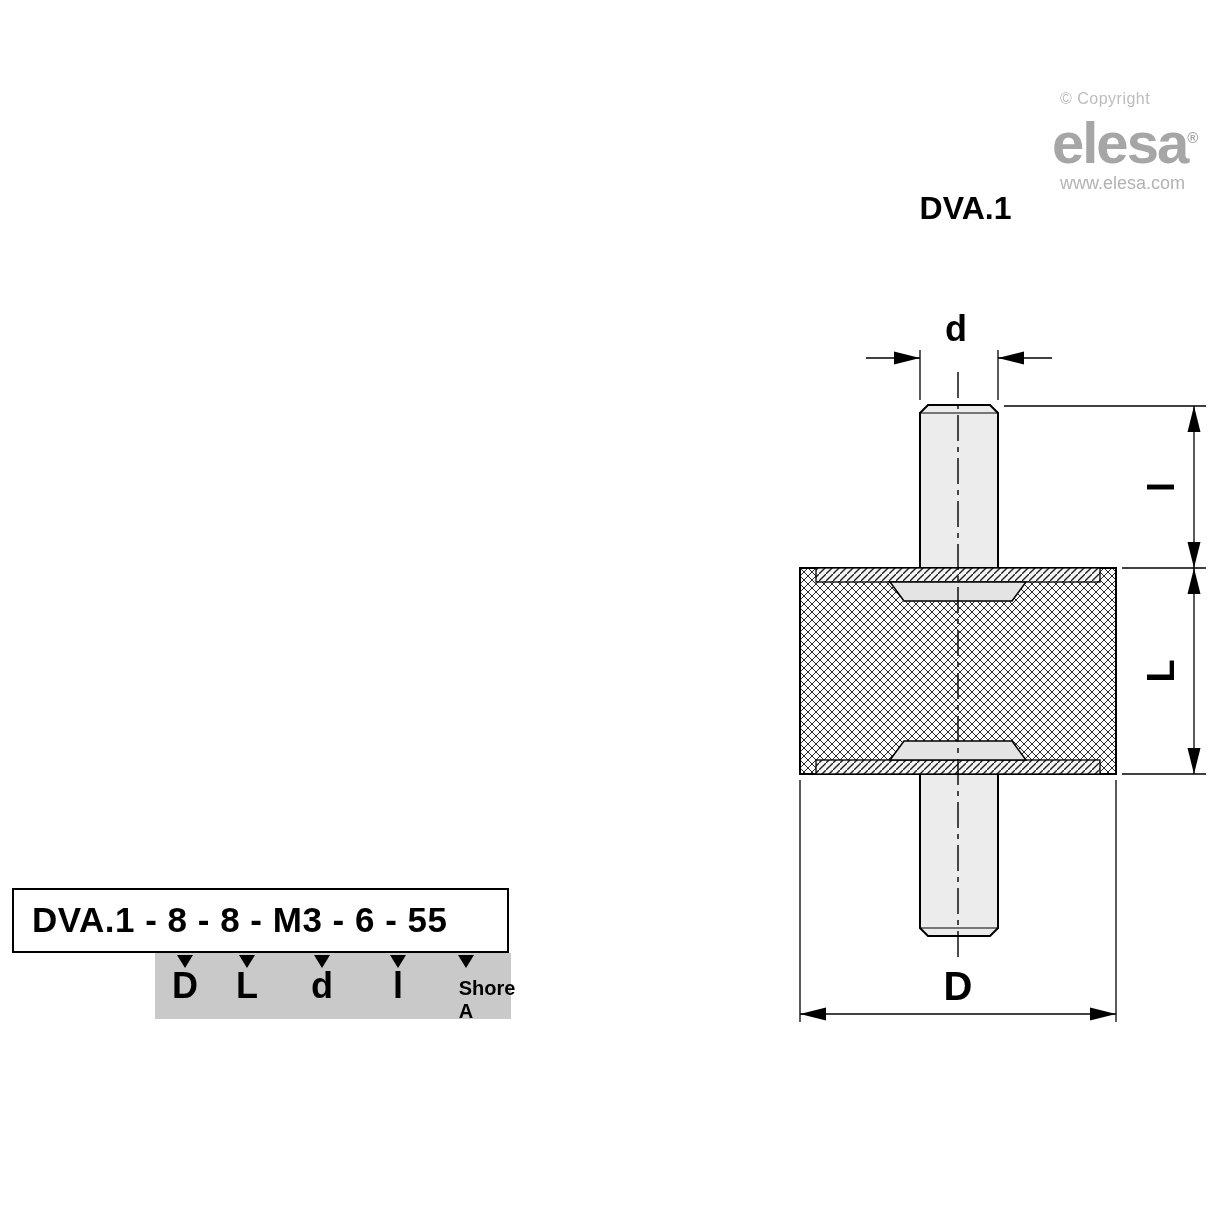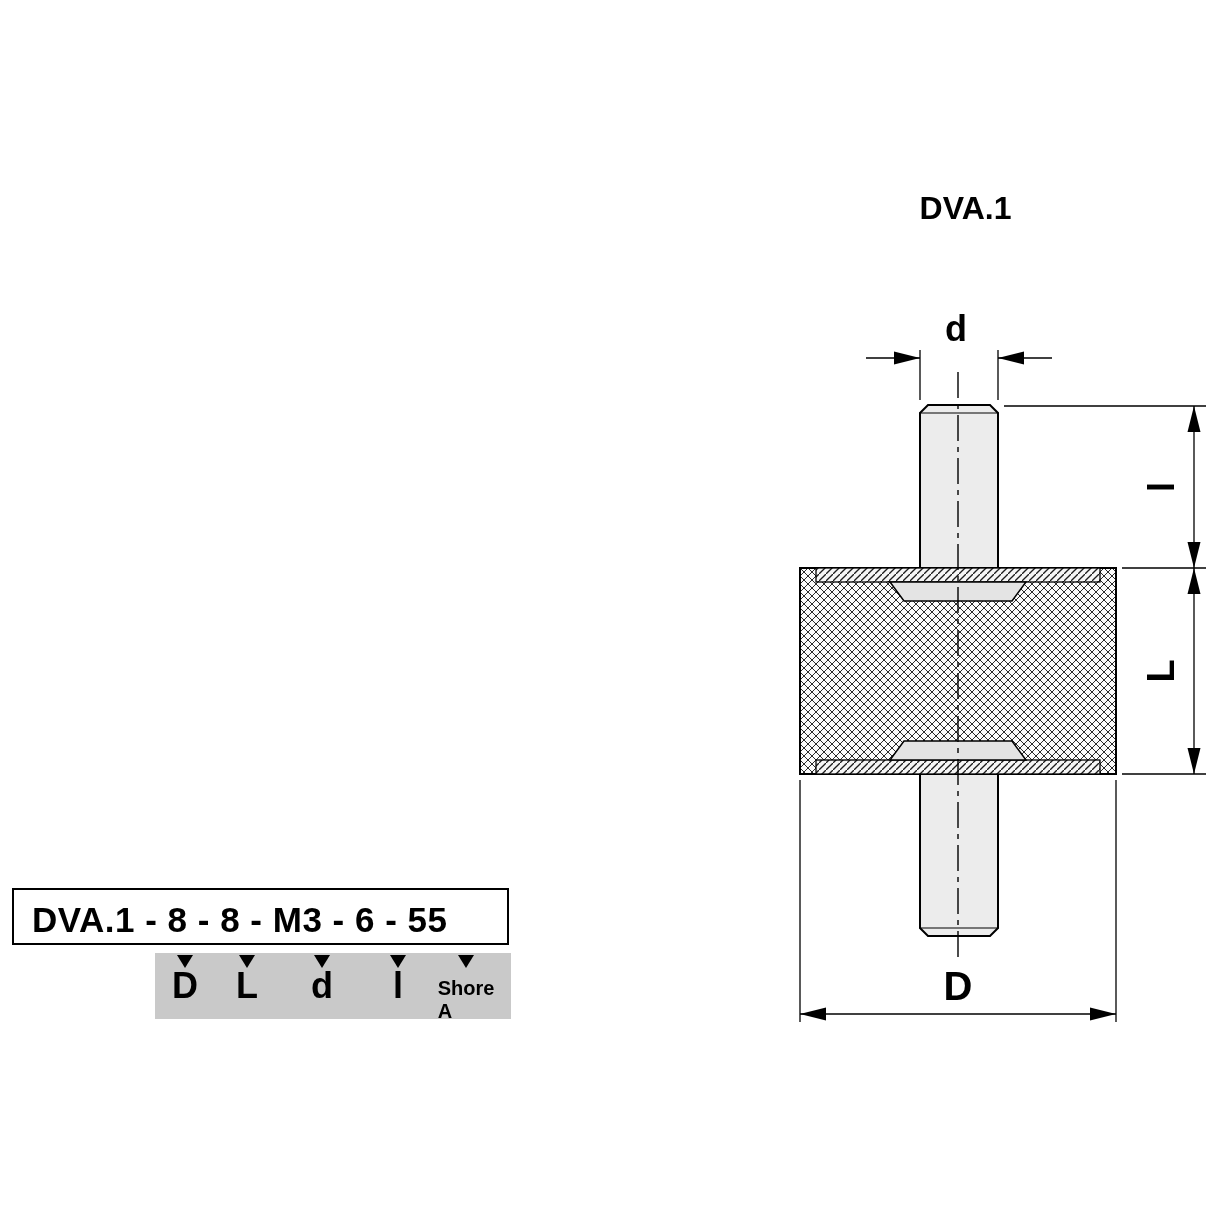--- a/index.html
+++ b/index.html
@@ -13,36 +13,41 @@
   .logo .reg{font-size:15px;vertical-align:super;letter-spacing:0;}
   .website{font-size:18px;color:#b3b3b3;margin-left:8px;margin-top:0px;}
 
   
   .title{position:absolute;left:868px;top:190px;width:195px;text-align:center;
          font-size:32px;font-weight:bold;}
 
   .drawing-svg{position:absolute;left:0;top:0;}
 
   
-  .code-box{position:absolute;left:12px;top:888px;width:497px;height:57px;
+  .code-box{position:absolute;left:12px;top:888px;width:497px;height:65px;
             border:2px solid #000;background:#fff;box-sizing:border-box;}
   .code-text{font-size:35px;font-weight:bold;line-height:60px;padding-left:18px;
              letter-spacing:0.5px;white-space:nowrap;}
   .legend-box{position:absolute;left:155px;top:953px;width:356px;height:66px;background:#c9c9c9;}
   .tri{position:absolute;top:2px;width:0;height:0;
        border-left:8px solid transparent;border-right:8px solid transparent;
        border-top:13px solid #000;}
   .dim-label{position:absolute;top:12px;font-size:36px;font-weight:bold;transform:translateX(-50%);}
-  .dim-label.small{font-size:20px;top:24px;}
+  .dim-label.small{font-size:20px;top:24px;margin-left:21px;}
 </style>
 </head>
 <body>
 
 <div class="page">
 
+  <div class="branding">
+    <div class="copyright">© Copyright</div>
+    <div class="logo"><span>elesa</span><span class="reg">®</span></div>
+    <div class="website">www.elesa.com</div>
+  </div>
 
   <div class="title">DVA.1</div>
 
   <svg class="drawing-svg" width="1214" height="1214" viewBox="0 0 1214 1214">
     <defs>
       <pattern id="xhatch" width="8" height="8" patternUnits="userSpaceOnUse">
         <rect width="8" height="8" fill="#fbfbfb"></rect>
         <path d="M0,0 L8,8 M8,0 L0,8" stroke="#2b2b2b" stroke-width="1"></path>
       </pattern>
       <pattern id="dhatch" width="7" height="7" patternUnits="userSpaceOnUse">

